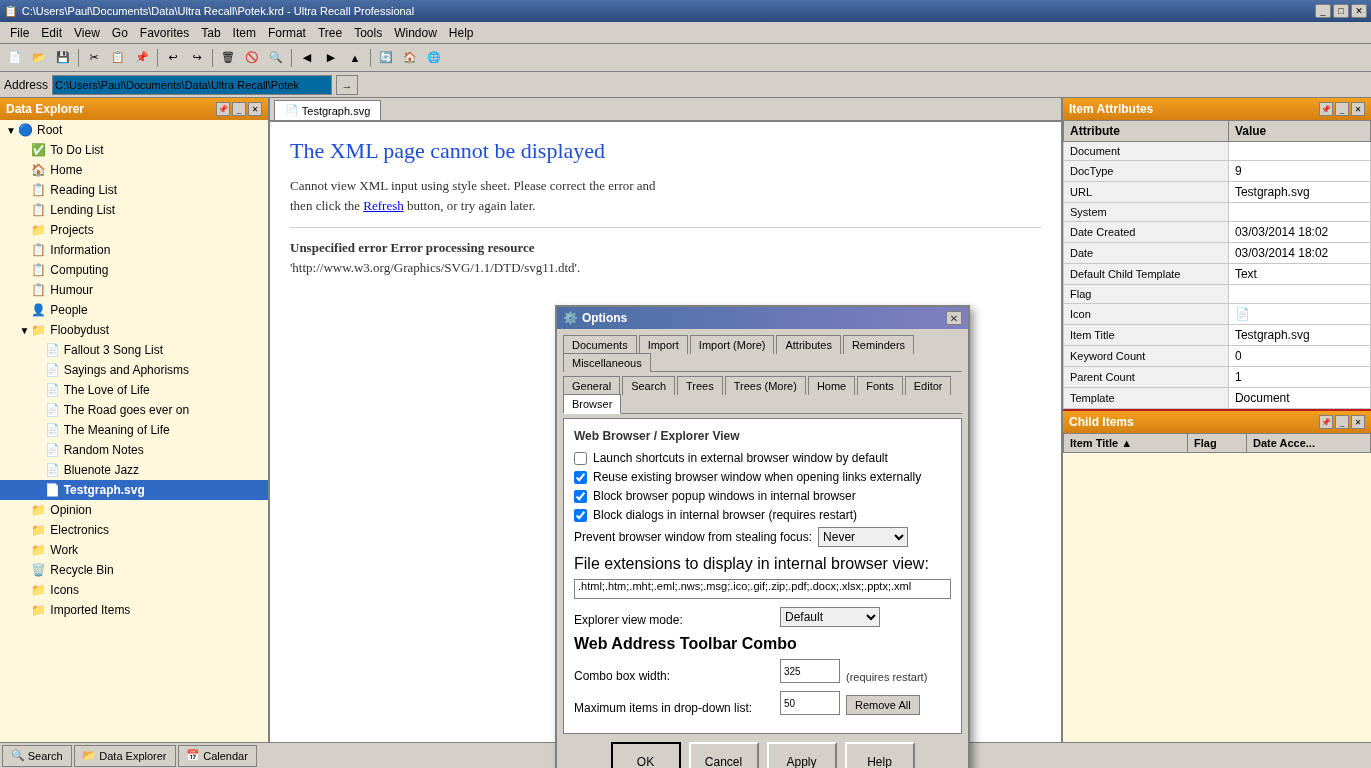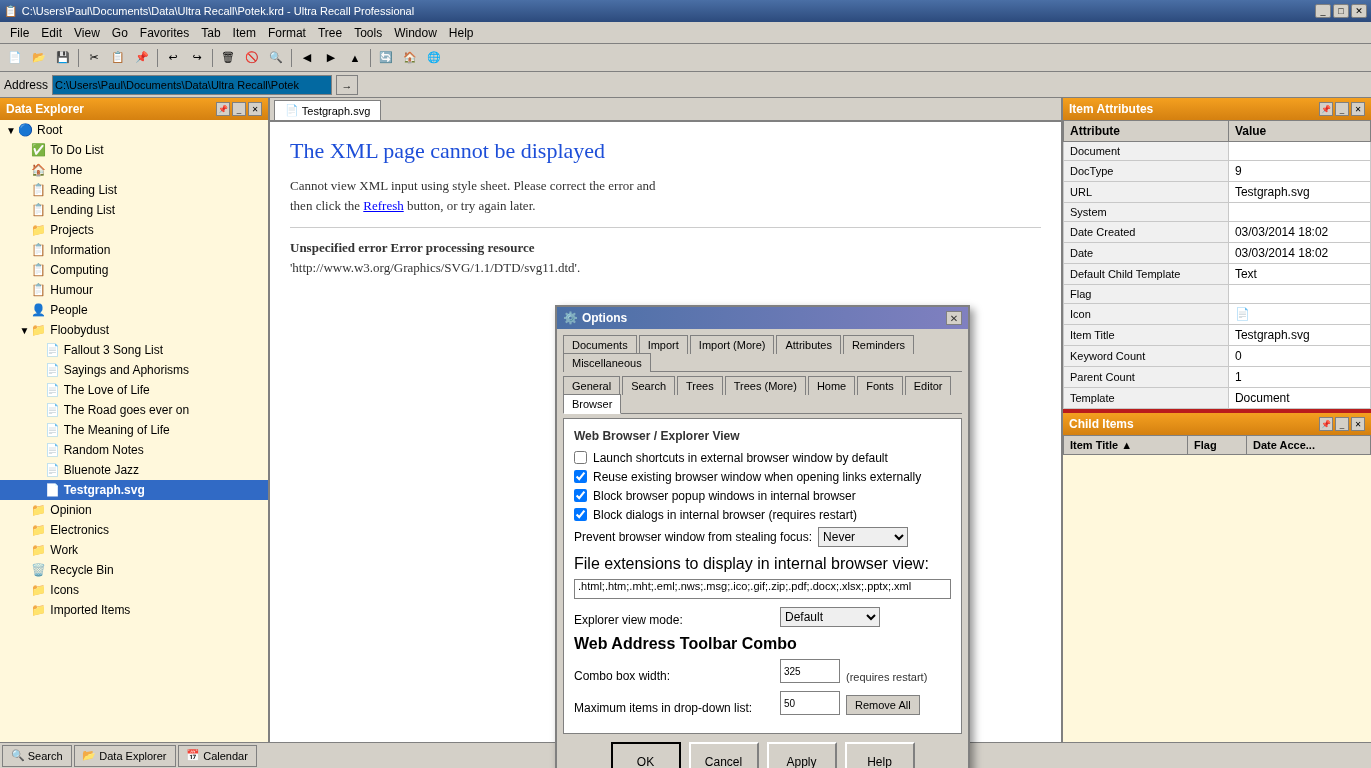--- a/index.html
+++ b/index.html
@@ -209,21 +209,21 @@
     .attr-table td {
       border: 1px solid #c8c8c8;
       padding: 3px 6px;
       background: white;
     }
     .attr-table td:first-child { background: #f0f0f0; font-size: 11px; }
 
     
     .child-panel {
       flex: 1;
-      border-top: 4px solid #b91c1c;
+      border-top: 2px solid #b91c1c;
       display: flex;
       flex-direction: column;
       overflow: hidden;
     }
     .child-header {
       background: linear-gradient(to bottom, #f4a020, #d48010);
       color: white;
       height: 22px;
       display: flex;
       align-items: center;
@@ -336,21 +336,21 @@
       min-height: 280px;
     }
     .section-title {
       font-size: 12px;
       font-weight: bold;
       margin-bottom: 8px;
       color: #333;
     }
     .checkbox-row {
       display: flex;
-      align-items: flex-start;
+      align-items: flex-end;
       margin-bottom: 5px;
       font-size: 12px;
     }
     .checkbox-row input[type=checkbox] { margin-right: 6px; }
     .form-row {
       display: flex;
       align-items: flex-end;
       margin-bottom: 8px;
       font-size: 12px;
       gap: 6px;

